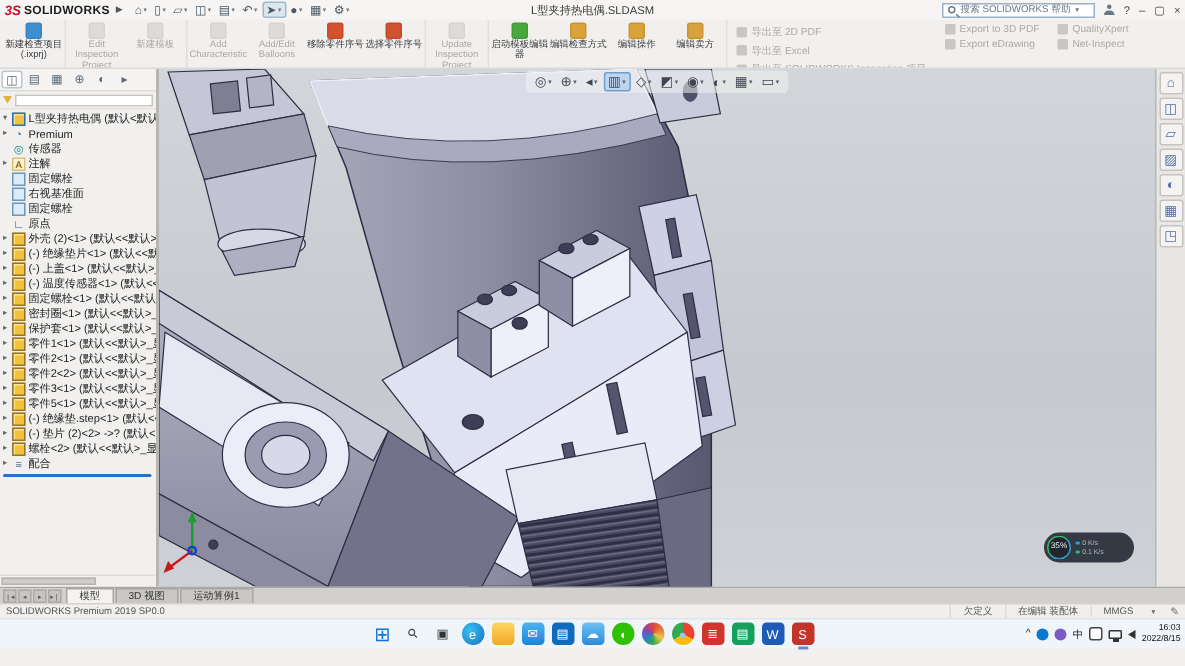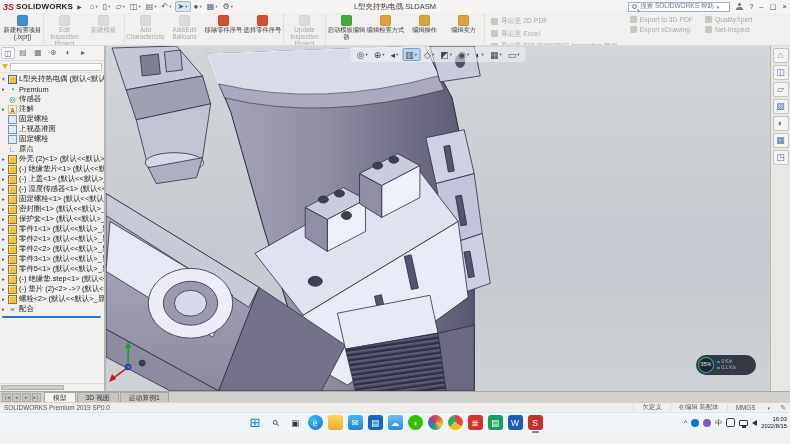--- a/index.html
+++ b/index.html
@@ -317,21 +317,21 @@
               <span class="tlabel">注解</span>
             </div>
             <div class="trow">
               <span class="tarrow">▸</span>
               <span class="ti" data-icon="plane"></span>
               <span class="tlabel">固定螺栓</span>
             </div>
             <div class="trow">
               <span class="tarrow">▸</span>
               <span class="ti" data-icon="plane"></span>
-              <span class="tlabel">上视基准面</span>
+              <span class="tlabel">右视基准面</span>
             </div>
             <div class="trow">
               <span class="tarrow">▸</span>
               <span class="ti" data-icon="plane"></span>
               <span class="tlabel">固定螺栓</span>
             </div>
             <div class="trow">
               <span class="tarrow">▸</span>
               <span class="ti" data-icon="origin">∟</span>
               <span class="tlabel">原点</span>

